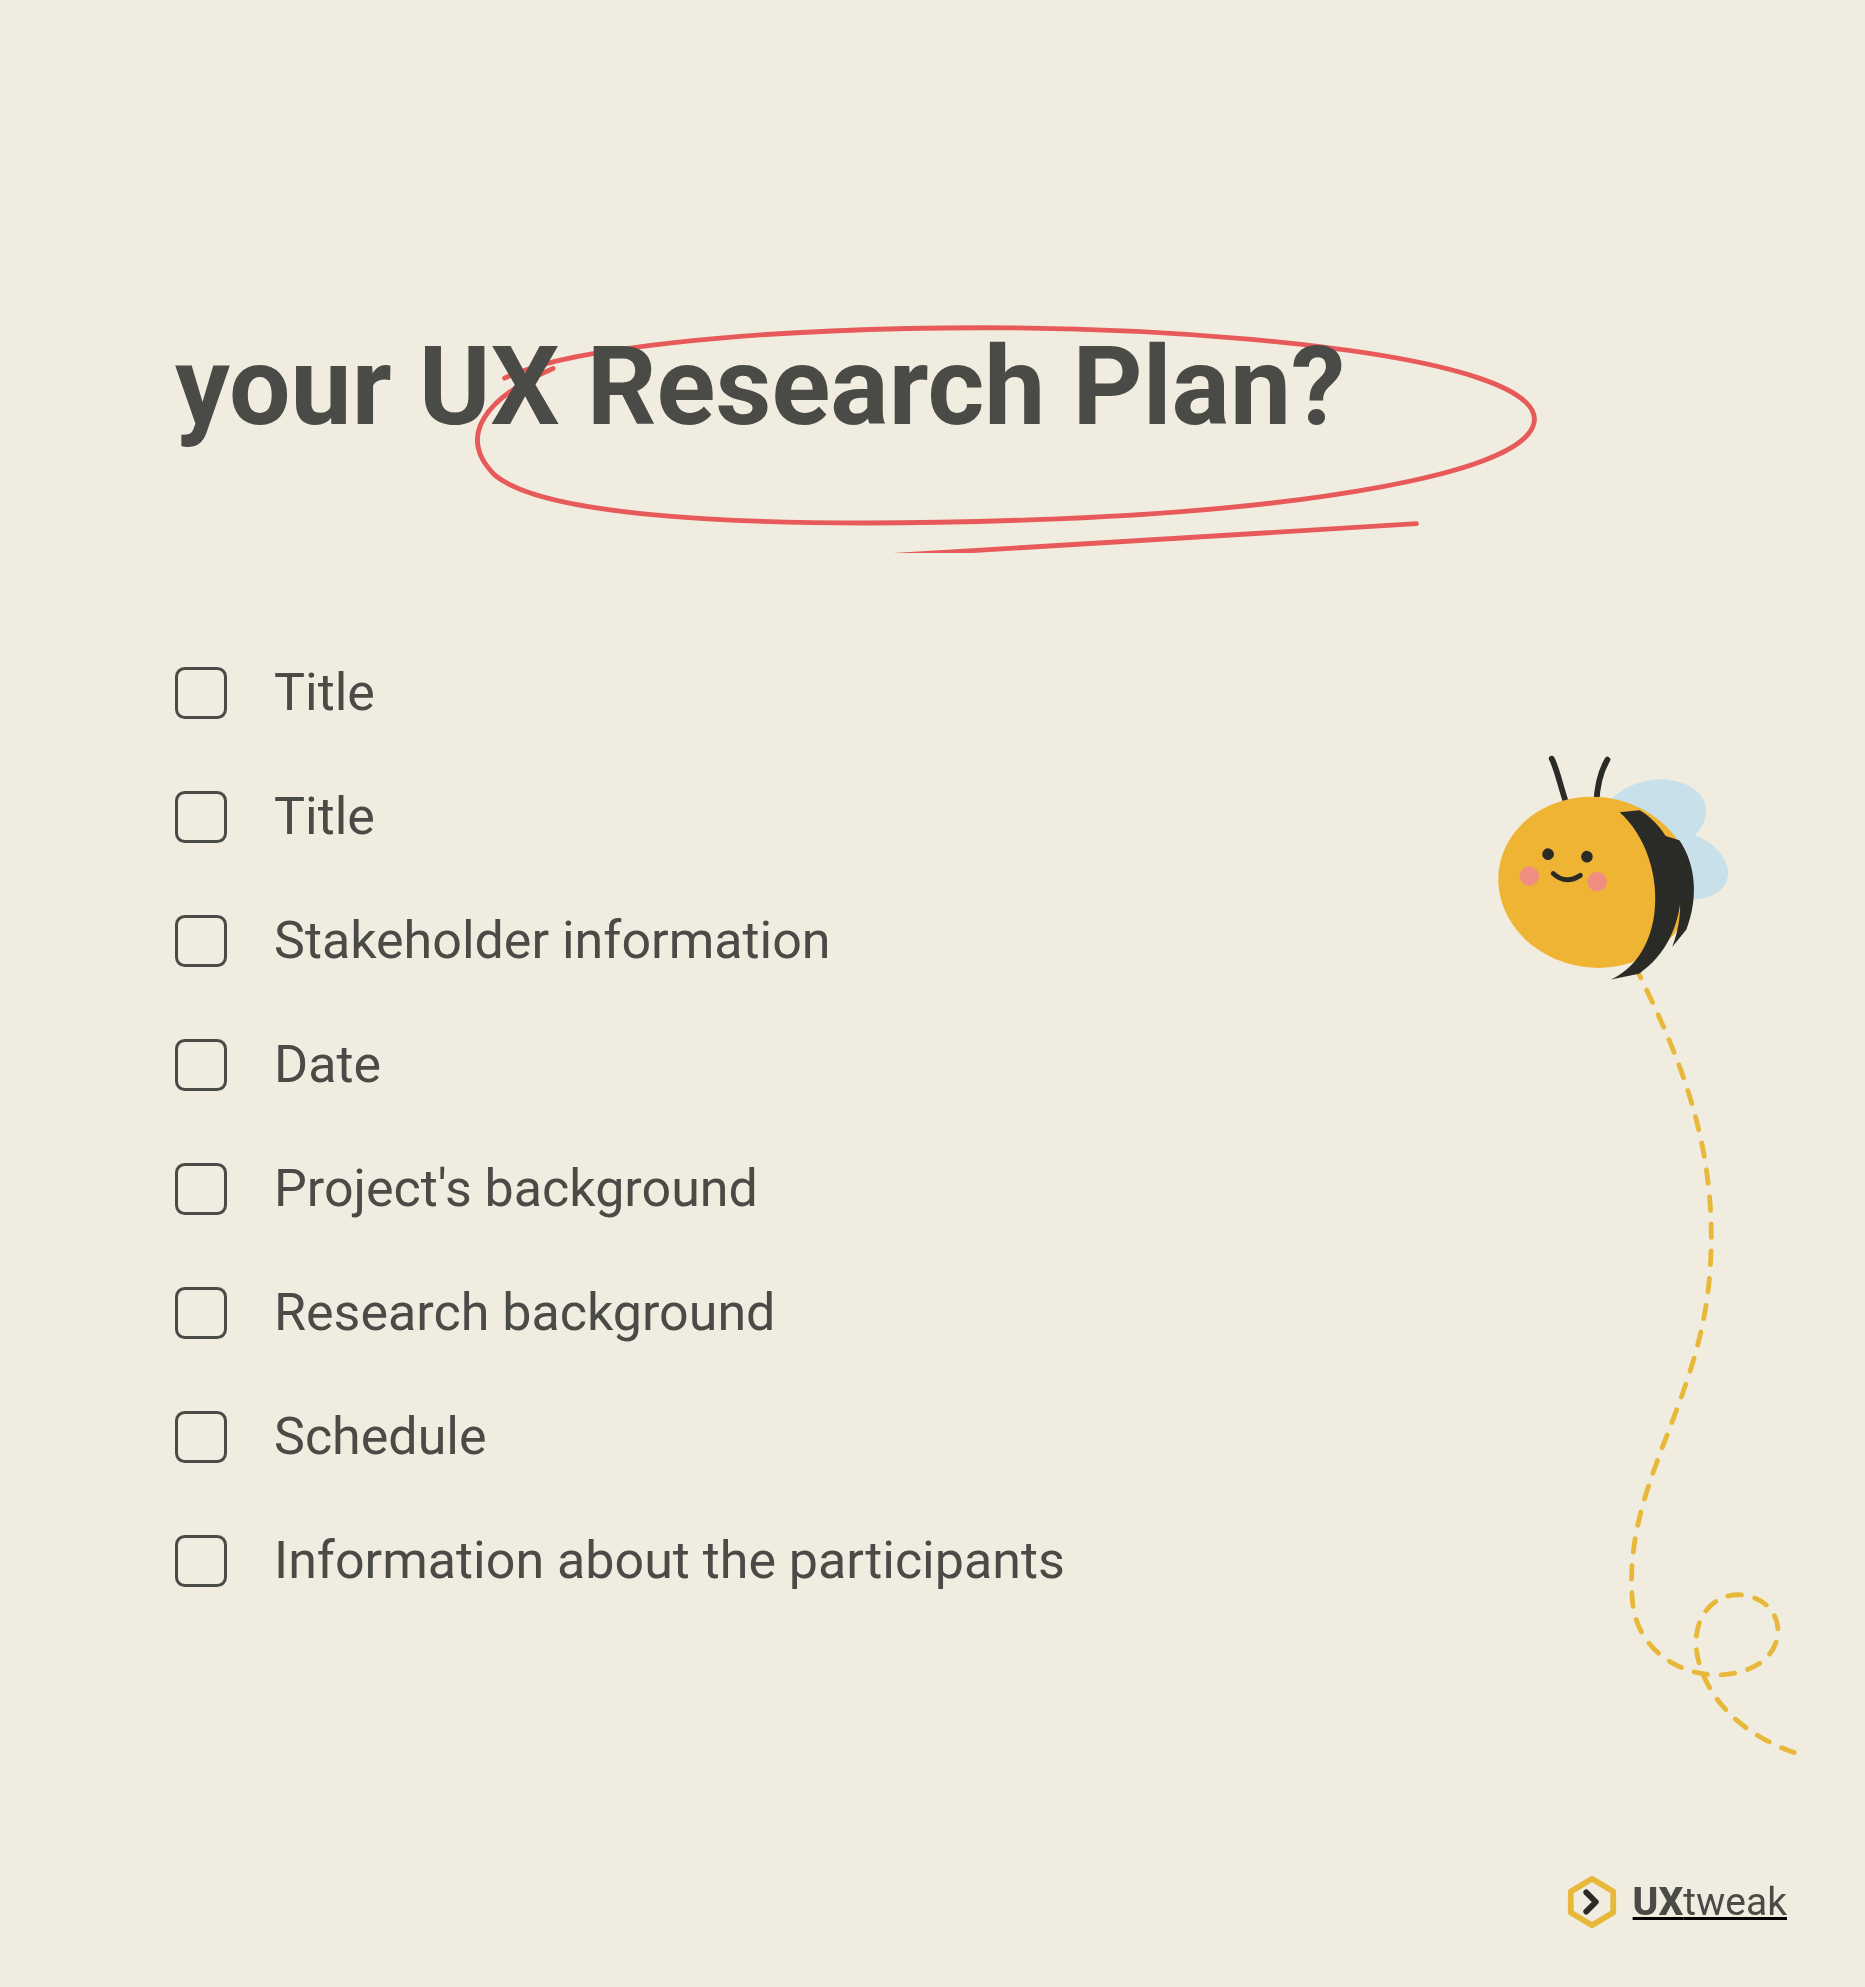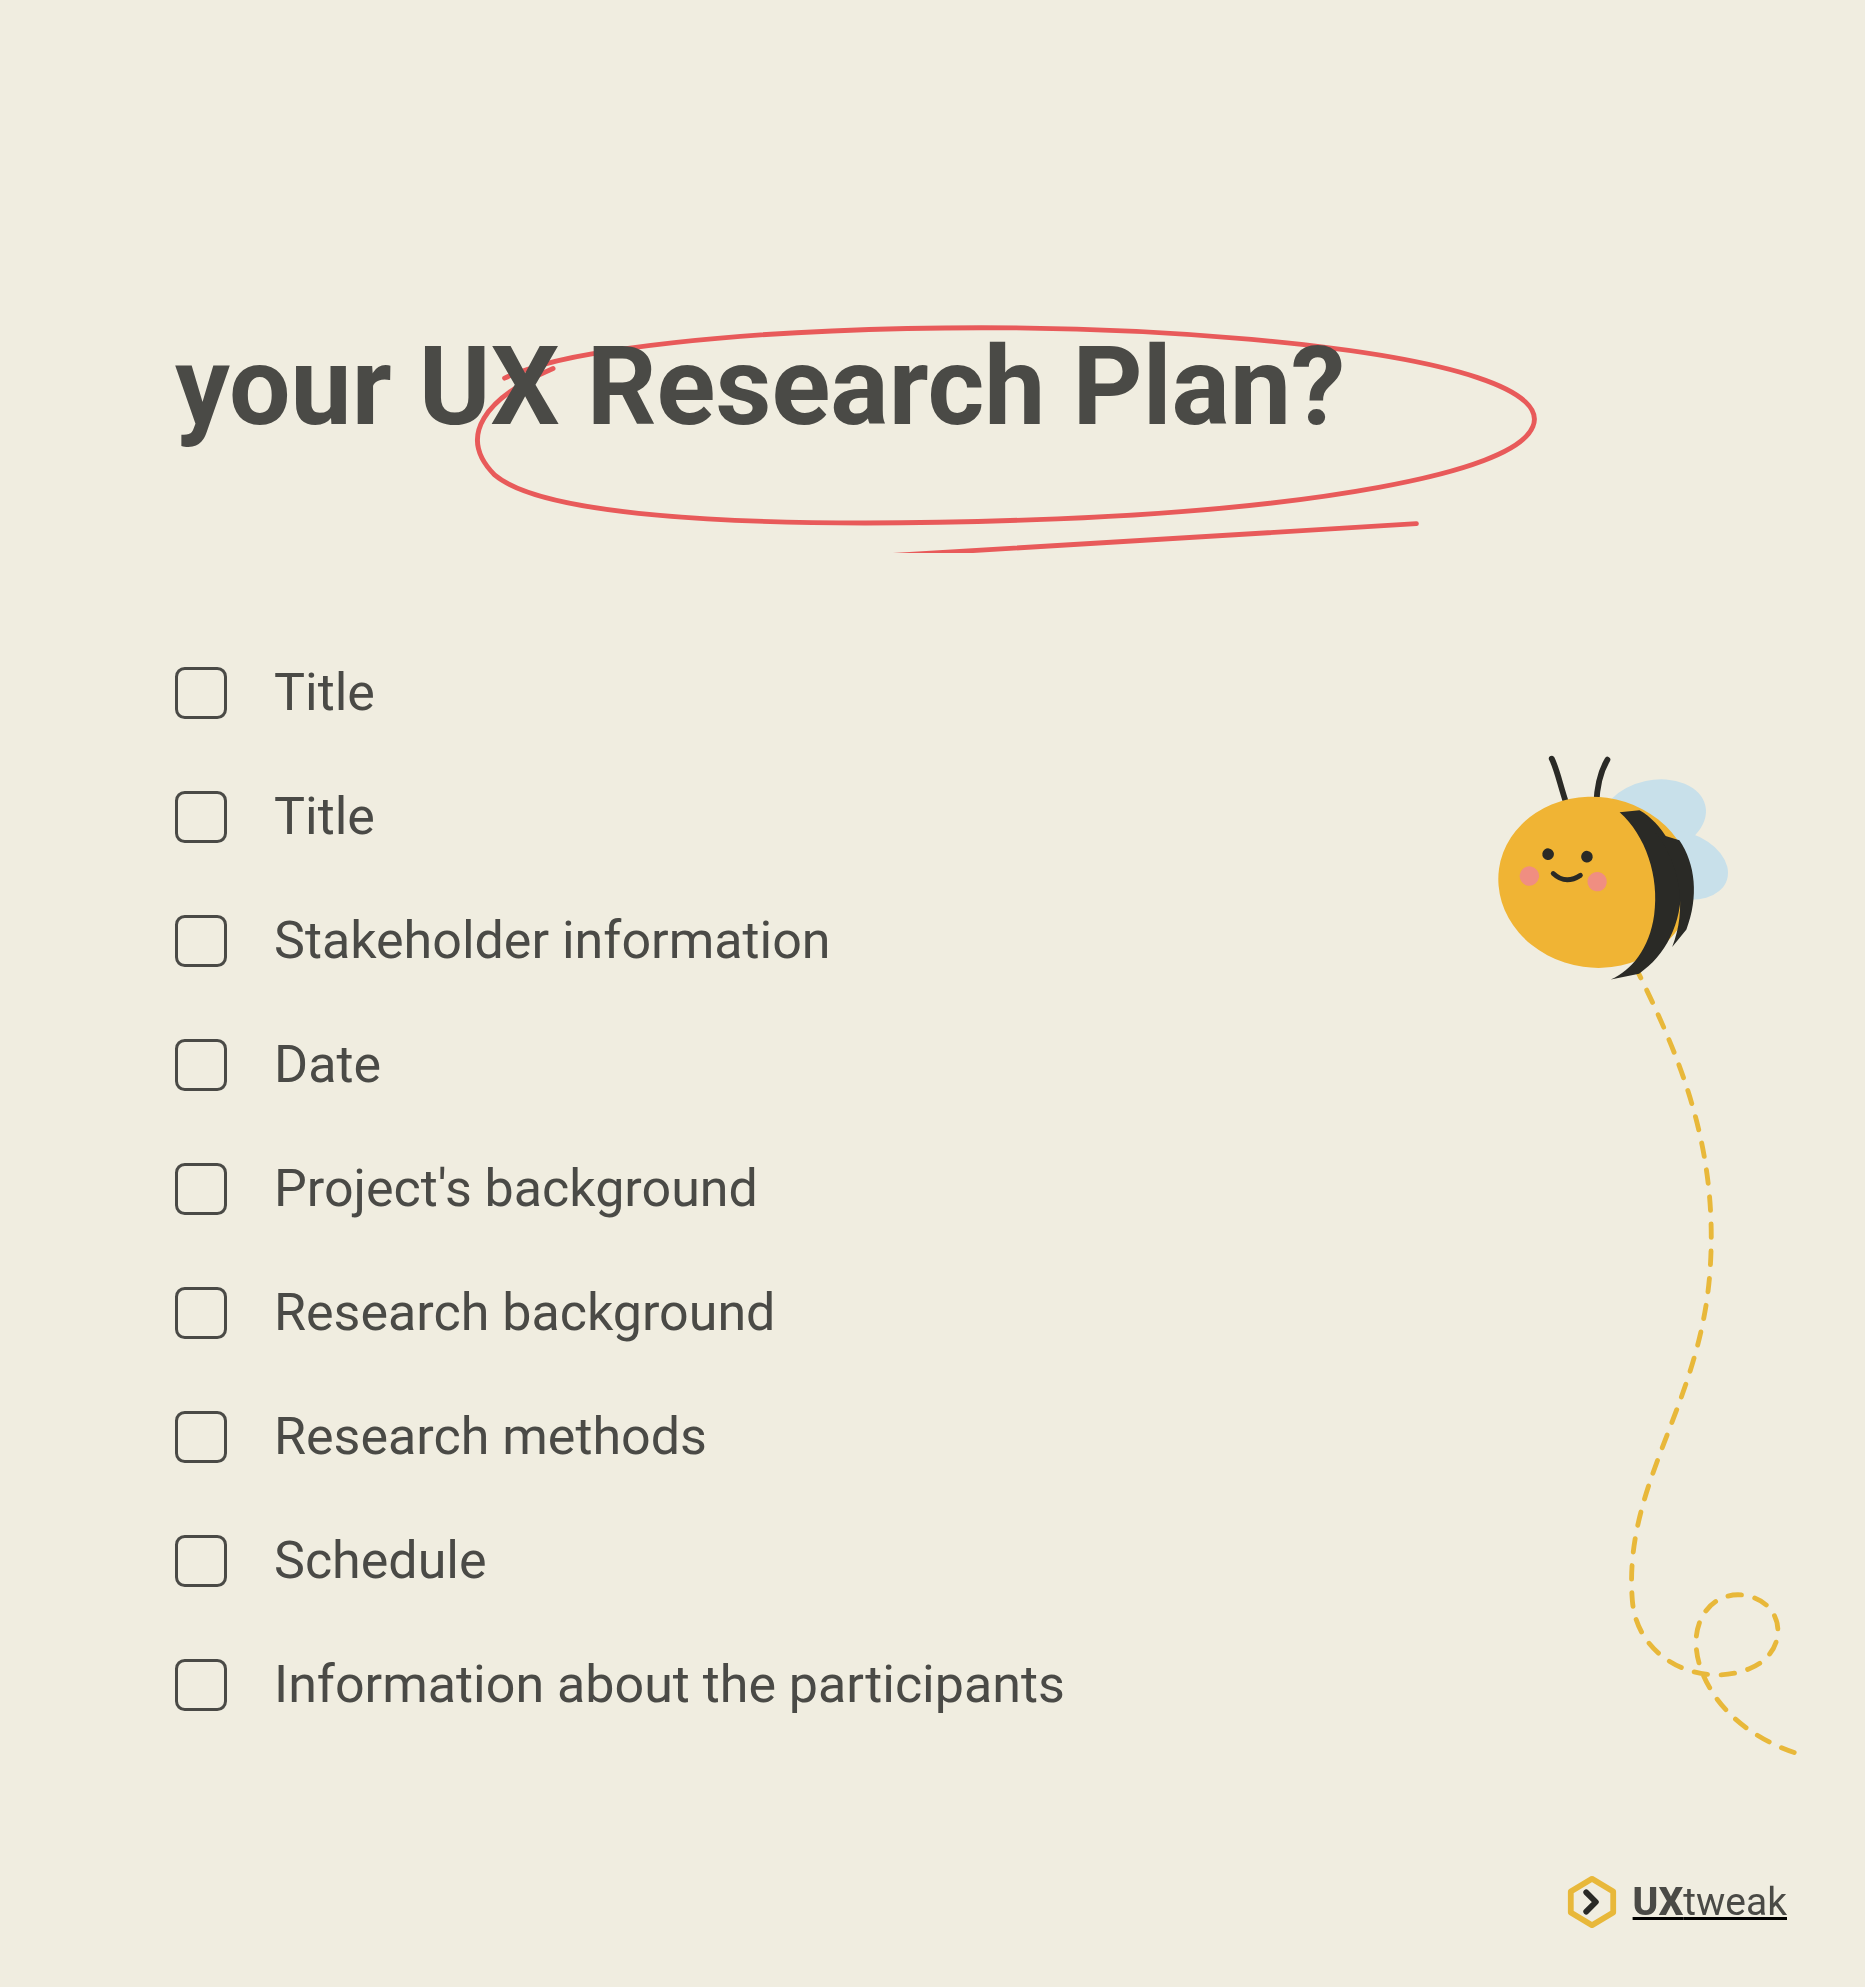--- a/index.html
+++ b/index.html
@@ -114,24 +114,20 @@
     <div class="check-item">
       <div class="checkbox"></div>
       <span class="check-label">Project's background</span>
     </div>
     <div class="check-item">
       <div class="checkbox"></div>
       <span class="check-label">Research background</span>
     </div>
     <div class="check-item">
       <div class="checkbox"></div>
-      <span class="check-label">Research methods</span>
-    </div>
-    <div class="check-item">
-      <div class="checkbox"></div>
       <span class="check-label">Schedule</span>
     </div>
     <div class="check-item">
       <div class="checkbox"></div>
       <span class="check-label">Information about the participants</span>
     </div>
   </div>
 </div>
 
 <div class="bee-wrap">

